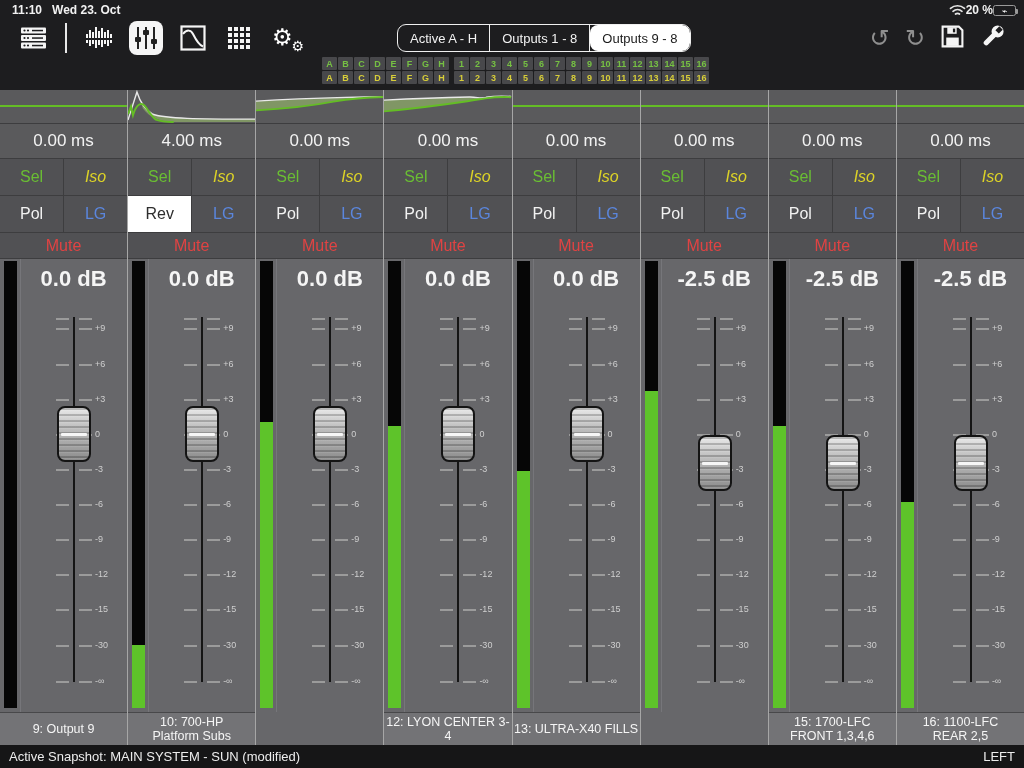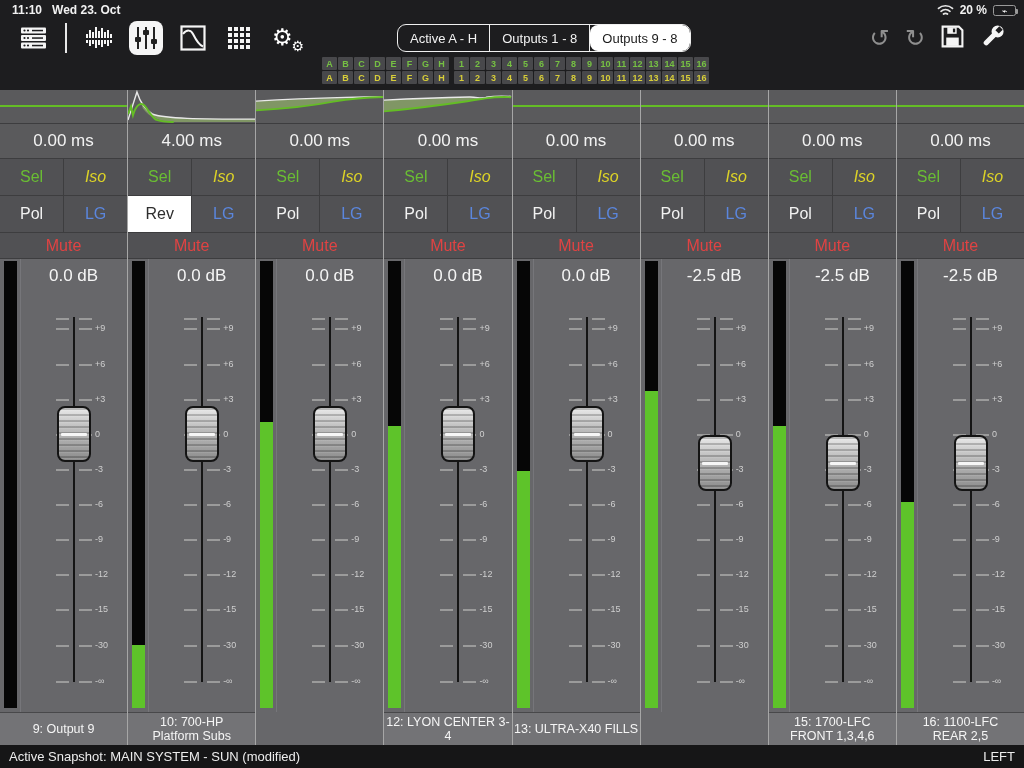--- a/index.html
+++ b/index.html
@@ -4,21 +4,21 @@
 <style>
   * { margin:0; padding:0; box-sizing:border-box; }
   html,body { width:1024px; height:768px; overflow:hidden; background:#1d1d1f;
     font-family:"Liberation Sans","DejaVu Sans",sans-serif; -webkit-font-smoothing:antialiased; }
 
   
   .topbar { position:relative; width:1024px; height:90px; background:#1d1d1f; }
   .statusbar { position:absolute; top:0; left:0; right:0; height:20px; display:flex;
     align-items:center; color:#f2f2f2; font-size:12px; font-weight:600; }
   .status-left { margin-left:12px; display:flex; gap:10px; }
-  .status-right { margin-left:auto; margin-right:8px; display:flex; align-items:center; gap:6px; }
+  .status-right { margin-left:auto; margin-right:8px; display:flex; align-items:center; }
   .battery-shell { position:relative; width:23px; height:11px; border:1px solid #9a9a9a;
     border-radius:2.5px; padding:1px; }
   .battery-shell::after { content:""; position:absolute; right:-3px; top:3px; width:2px; height:5px;
     background:#9a9a9a; border-radius:0 1px 1px 0; }
   .battery-fill { width:30%; height:100%; background:#43c83c; border-radius:1px; }
   .battery-bolt { position:absolute; left:8px; top:0px; color:#fff; font-size:9px; }
 
   .toolbar { position:absolute; top:21px; left:0; right:0; height:36px; }
   .tool-left { position:absolute; left:16px; top:0; display:flex; align-items:center; gap:13px; }
   .tool-icon { width:34px; height:34px; display:flex; align-items:center; justify-content:center;
@@ -68,21 +68,21 @@
   .cell.lg  { color:#5b86dd; }
 
   .mute { height:26px; background:#515154; border-bottom:1px solid #3d3d3f;
     color:#e04343; font-size:16px; display:flex; align-items:center; justify-content:center; cursor:pointer; }
 
   .faderarea { position:relative; height:453px; background:#67676a; }
   .faderarea::before { content:""; position:absolute; left:20px; top:0; bottom:0; width:1px; background:#76767a; }
   .meter { position:absolute; left:4px; top:2px; width:13px; height:447px; background:#060606; }
   .mfill { position:absolute; bottom:0; left:0; width:100%; background:#5ec32a; }
   .dbval { position:absolute; top:7px; left:20px; right:0; text-align:center;
-    color:#f5f5f5; font-size:17px; }
+    color:#f5f5f5; font-size:22px;font-weight:bold; }
 
   .track { position:absolute; left:73px; top:58px; width:2px; height:365px; background:#151515; cursor:pointer; }
   .tickL { position:absolute; left:56px; width:13px; height:2px; background:#9b9b9b; }
   .tickR { position:absolute; left:79px; width:13px; height:2px; background:#9b9b9b; }
   .ticklab { position:absolute; left:95px; width:28px; color:#cfcfcf; font-size:9px;
     line-height:9px; margin-top:-4px; }
   .knob { position:absolute; left:57px; width:34px; height:56px; border-radius:8px;
     border:2px solid #141414; cursor:grab; z-index:2;
     background:
       repeating-linear-gradient(180deg, rgba(0,0,0,0.20) 0 2px, rgba(255,255,255,0.08) 2px 3px, rgba(0,0,0,0) 3px 6px),

